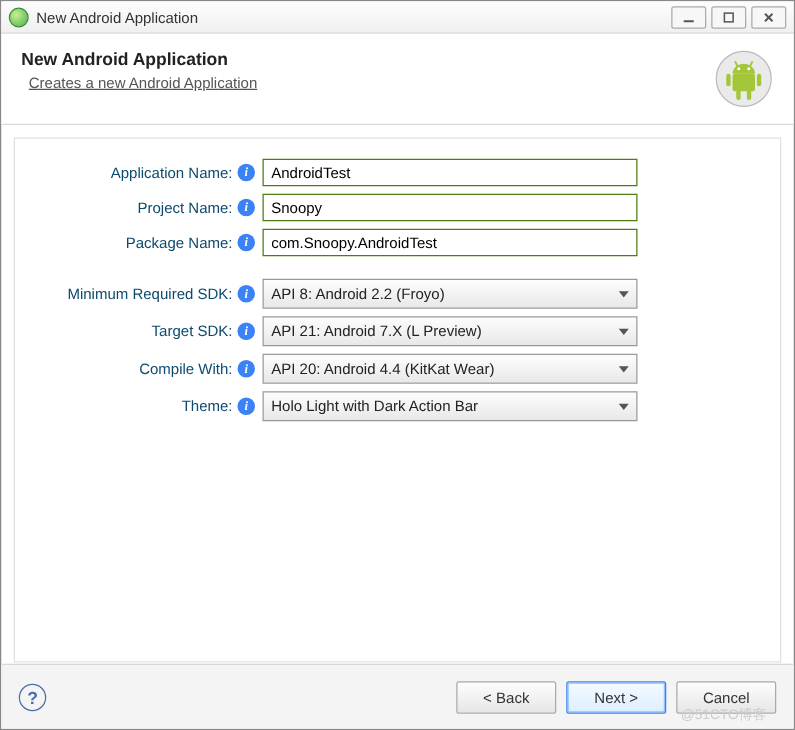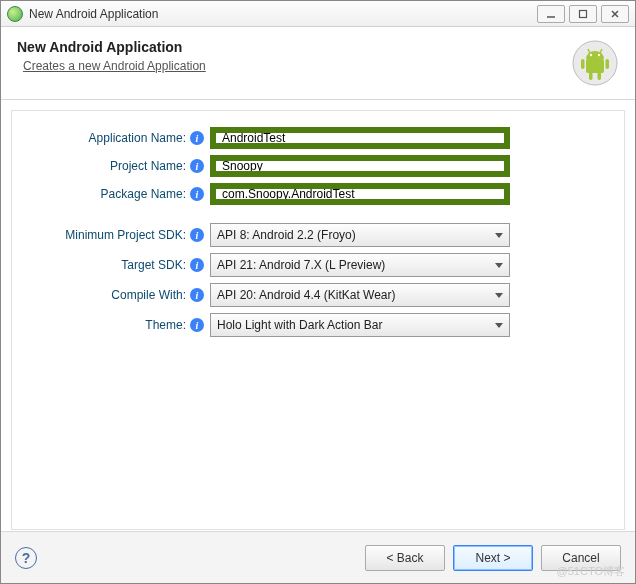--- a/index.html
+++ b/index.html
@@ -13,31 +13,31 @@
     .banner { display: flex; align-items: flex-start; padding: 12px 16px; border-bottom: 1px solid #d8d8d8; background: #fff; }
     .banner .text { flex: 1; }
     .banner h1 { font-size: 14px; font-weight: bold; color: #222; margin-bottom: 4px; }
     .banner .subtitle { font-size: 12px; color: #555; margin-left: 6px; text-decoration: underline; }
     .banner .android-icon { width: 48px; height: 48px; }
     .content { padding: 16px 24px 8px; border: 1px solid #e0e0e0; margin: 10px; height: 420px; background: #fff; }
     .row { display: flex; align-items: center; margin-bottom: 6px; }
     .row.gap { margin-top: 18px; }
     .row label { width: 150px; text-align: right; margin-right: 4px; color: #0c4a6e; }
     .info-icon { width: 14px; height: 14px; border-radius: 50%; background: #3b82f6; color: #fff; font-size: 10px; font-weight: bold; display: inline-flex; align-items: center; justify-content: center; margin-right: 6px; font-style: italic; font-family: Georgia, serif; }
-    .row input[type=text] { flex: 1; max-width: 300px; height: 22px; padding: 2px 6px; border: 6px solid #4d7c0f; font-size: 12px; font-family: inherit; }
+    .row input[type=text] { flex: 1; max-width: 300px; height: 22px; padding: 2px 6px; border: 1px solid #4d7c0f; font-size: 12px; font-family: inherit; }
     .row .select { flex: 1; max-width: 300px; height: 24px; border: 1px solid #999; background: linear-gradient(#fdfdfd, #e8e8e8); display: flex; align-items: center; padding: 4px 6px; position: relative; cursor: default; }
     .row .select .sel-text { flex: 1; color: #222; }
     .row .select .arrow { width: 0; height: 0; border-left: 4px solid transparent; border-right: 4px solid transparent; border-top: 5px solid #555; }
     .footer { position: absolute; bottom: 0; left: 0; right: 0; height: 52px; border-top: 1px solid #d8d8d8; background: #f4f4f4; display: flex; align-items: center; padding: 0 14px; }
     .help-icon { width: 22px; height: 22px; border: 1.5px solid #4a6da7; border-radius: 50%; color: #4a6da7; display: flex; align-items: center; justify-content: center; font-size: 14px; font-weight: bold; }
     .footer .spacer { flex: 1; }
     .footer button { min-width: 80px; height: 26px; margin-left: 8px; border: 1px solid #aaa; background: linear-gradient(#fdfdfd, #e6e6e6); border-radius: 2px; font-size: 12px; font-family: Liberation Sans, sans-serif; cursor: pointer; color: #333; }
     .footer button.primary { border: 1px solid #3b82f6; box-shadow: 0 0 0 1px #8cc0ff inset; background: linear-gradient(#f5faff, #dcefff); }
     .footer button:disabled { color: #999; }
-    .watermark { position: absolute; bottom: 4px; right: 10px; color: #ccc; font-size: 11px; pointer-events: none; }
+    .watermark { position: absolute; bottom: 4px; right: 22px; color: #ccc; font-size: 11px; pointer-events: none; }
   </style>
 </head>
 <body>
 
 <div class="titlebar">
   <span class="app-icon"></span>
   <span class="title">New Android Application</span>
   <div class="win-controls">
     <div class="win-btn">
         <svg viewBox="0 0 10 10">
@@ -91,21 +91,21 @@
     <span class="info-icon">i</span>
     <input type="text" value="Snoopy" style="">
   </div>
   <div class="row">
     <label>Package Name:</label>
     <span class="info-icon">i</span>
     <input type="text" value="com.Snoopy.AndroidTest" style="">
   </div>
 
   <div class="row gap">
-    <label>Minimum Project SDK:</label>
+    <label>Minimum Required SDK:</label>
     <span class="info-icon">i</span>
     <div class="select">
       <span class="sel-text">API 8: Android 2.2 (Froyo)</span>
       <span class="arrow"></span>
     </div>
   </div>
   <div class="row">
     <label>Target SDK:</label>
     <span class="info-icon">i</span>
     <div class="select">

